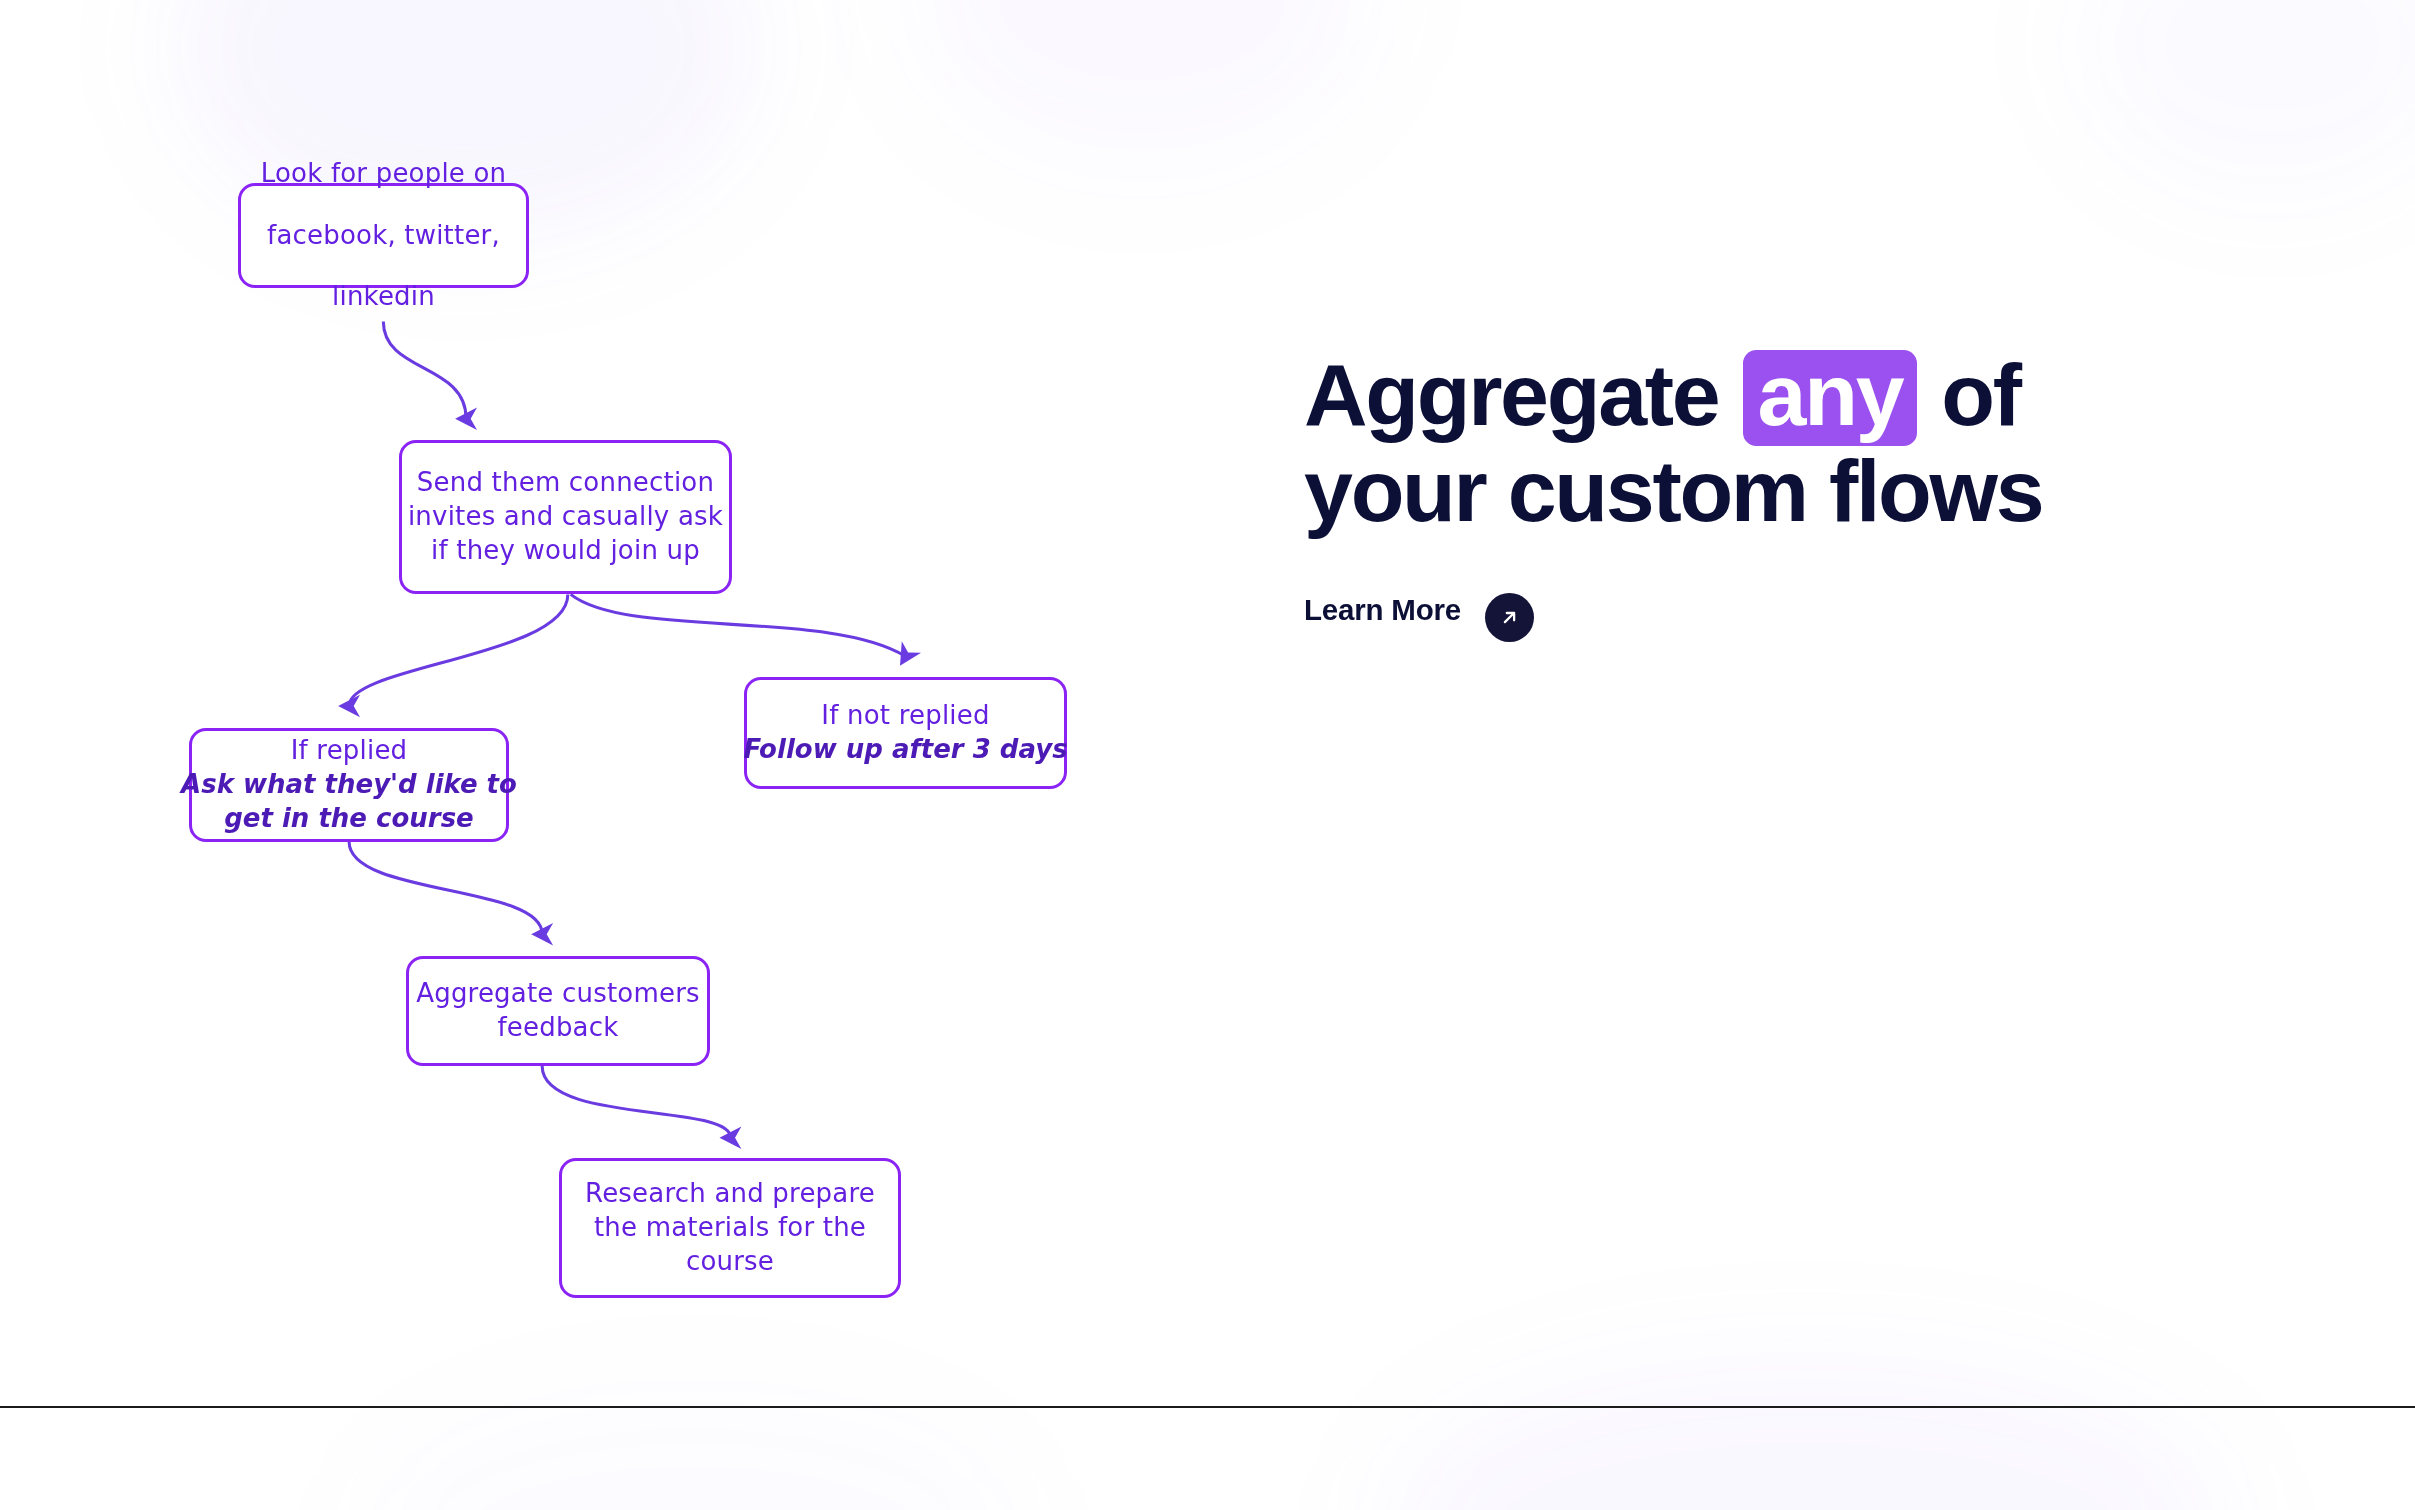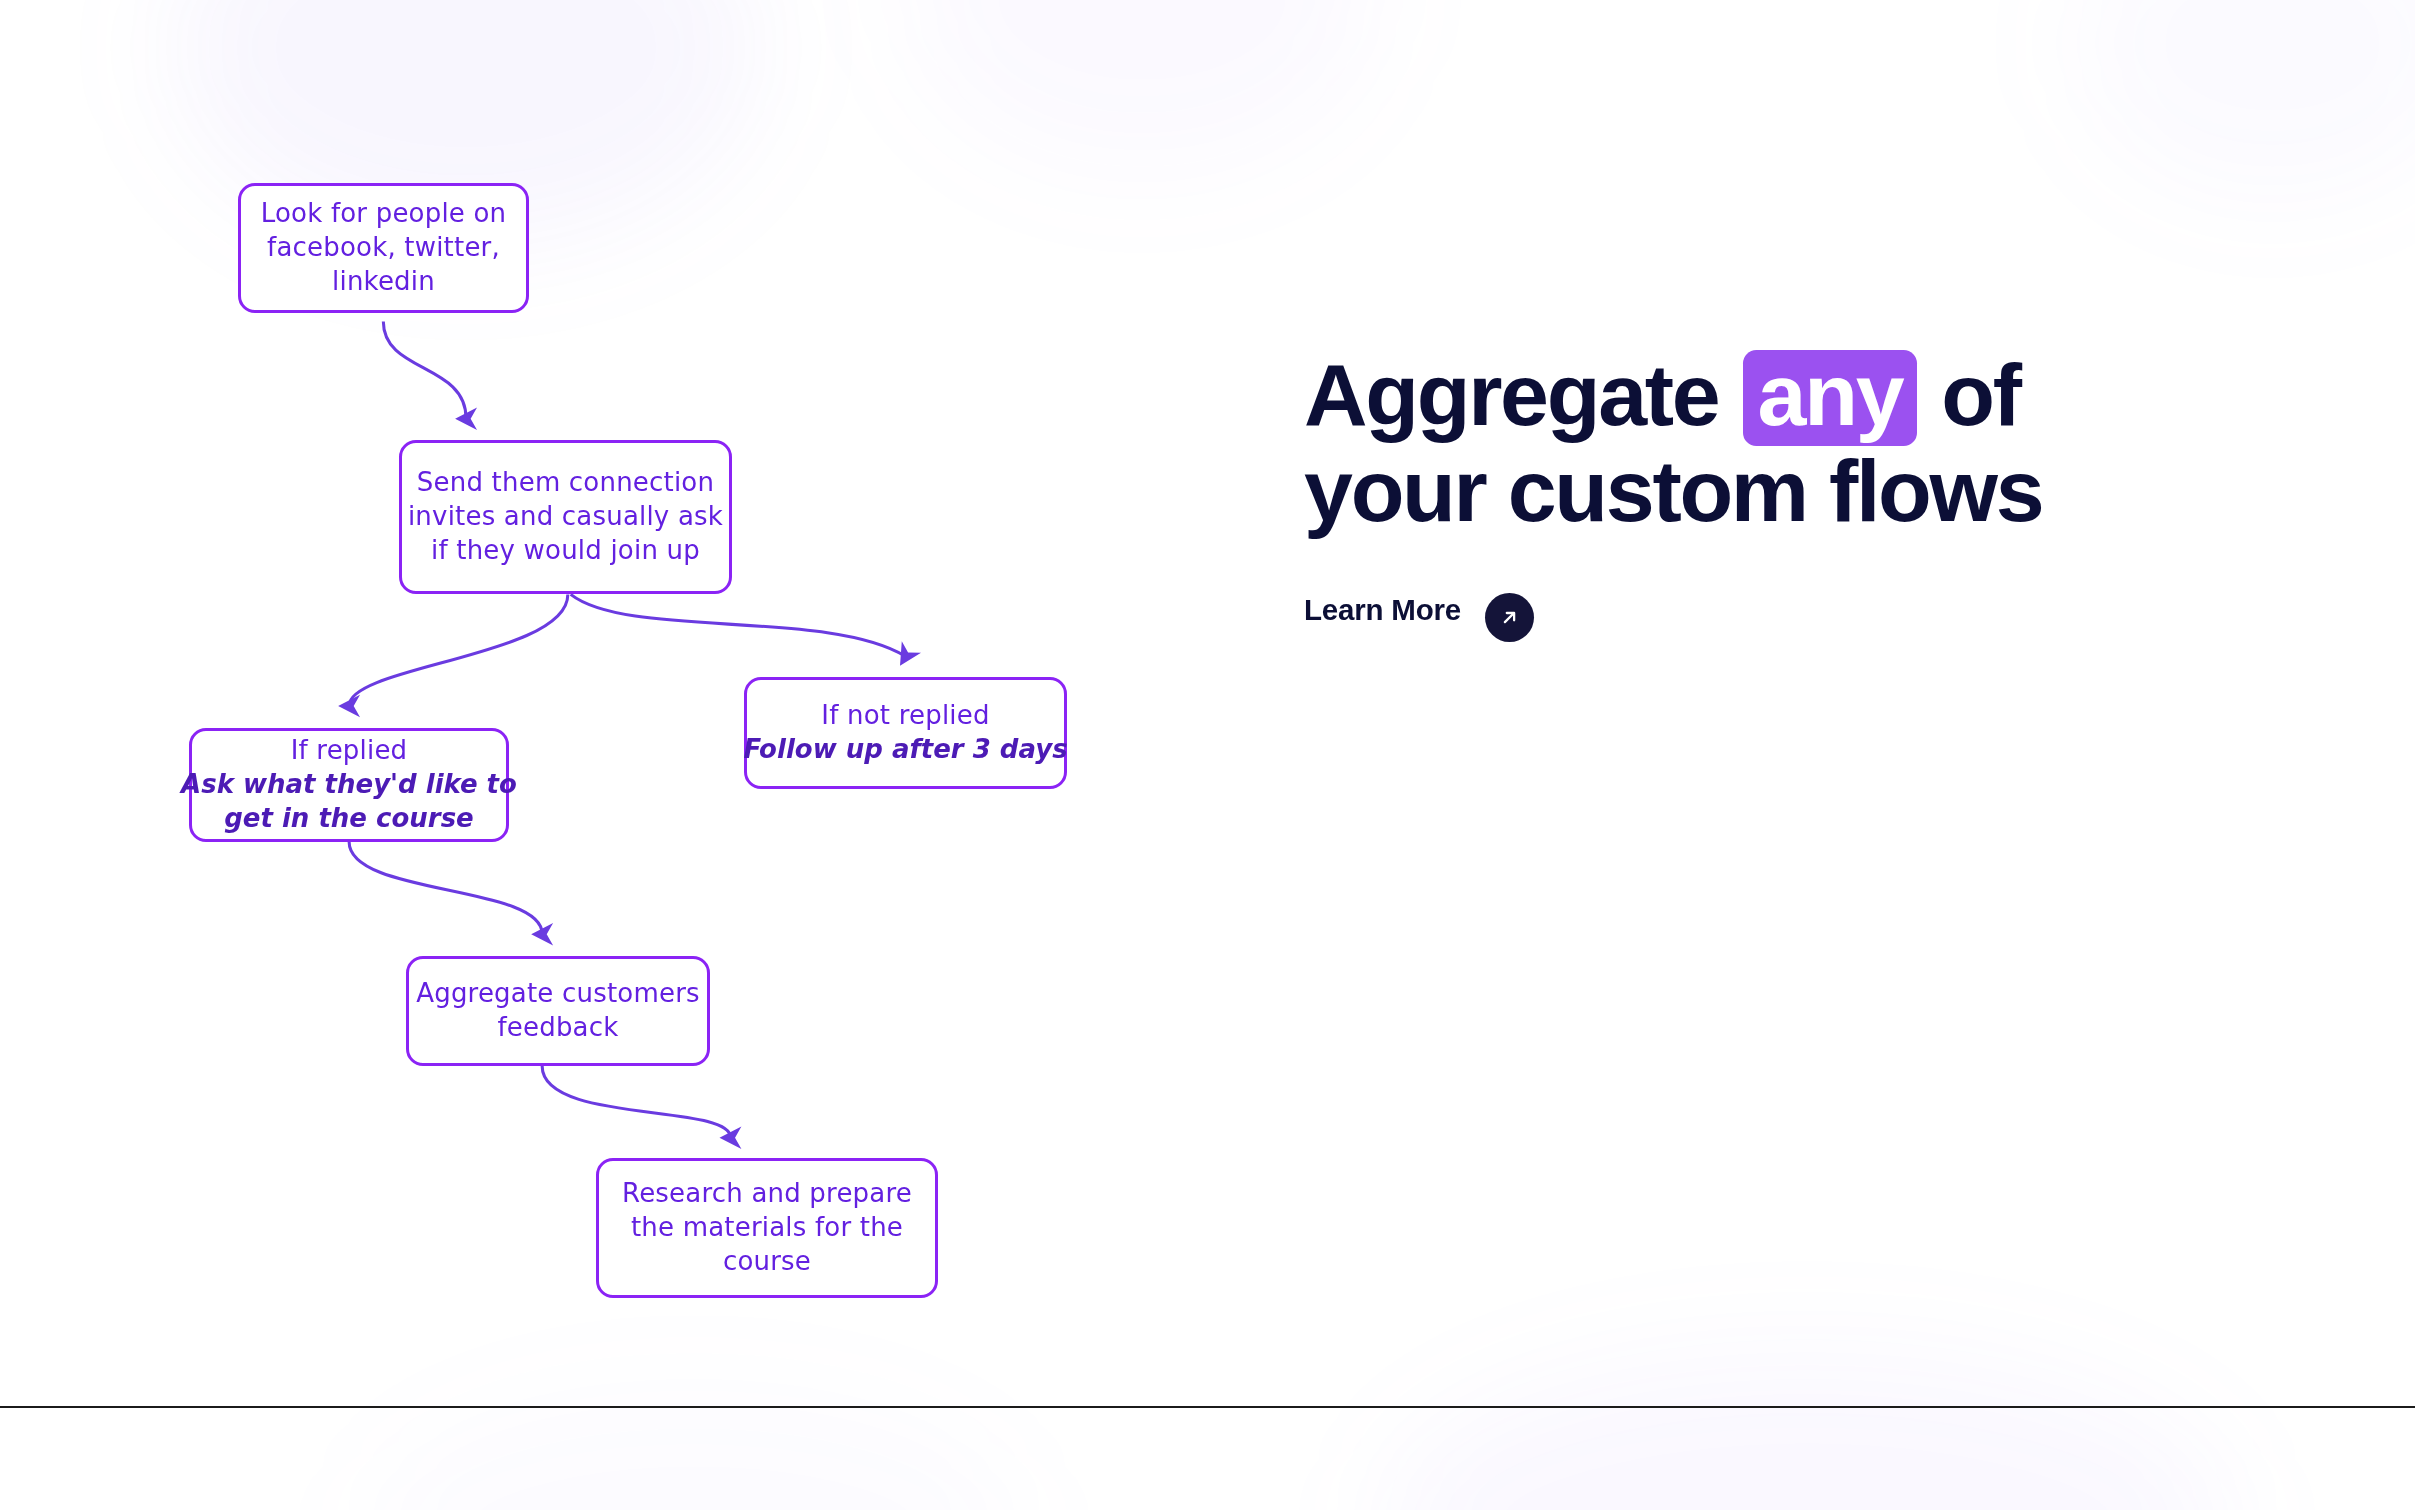--- a/index.html
+++ b/index.html
@@ -72,26 +72,26 @@
   }
   .flow-node .ln { display: block; white-space: nowrap; }
   .flow-node .ln.em {
     font-style: italic;
     font-weight: bold;
     color: #4C1BB5;
     letter-spacing: 0px;
   }
 
   
-  #node-look      { left: 238px; top: 183px;  width: 291px; height: 130px; }
+  #node-look      { left: 238px; top: 183px;  width: 291px; height: 105px; gap: 28px; }
   #node-send      { left: 399px; top: 440px;  width: 333px; height: 154px; }
   #node-notreply  { left: 744px; top: 677px;  width: 323px; height: 112px; }
   #node-replied   { left: 189px; top: 728px;  width: 320px; height: 114px; }
   #node-aggregate { left: 406px; top: 956px; width: 304px; height: 110px; }
-  #node-research  { left: 559px; top: 1158px; width: 342px; height: 140px; margin-left: 37px; }
+  #node-research  { left: 559px; top: 1158px; width: 342px; height: 140px; }
 
   
   .copy {
     position: absolute;
     left: 1304px;
     top: 350px;
     width: 961px;
   }
   .headline {
     margin: 0;

